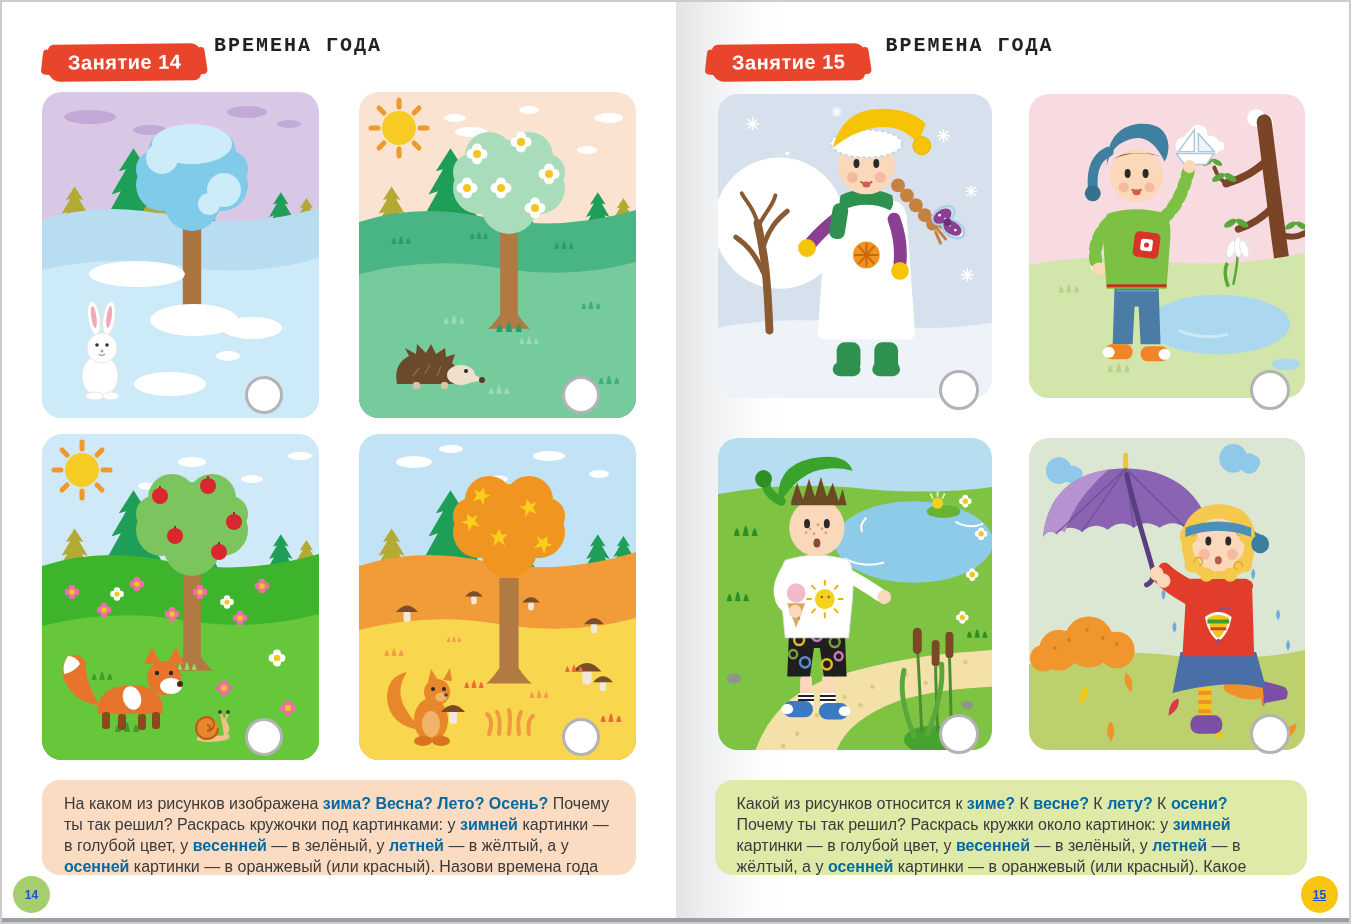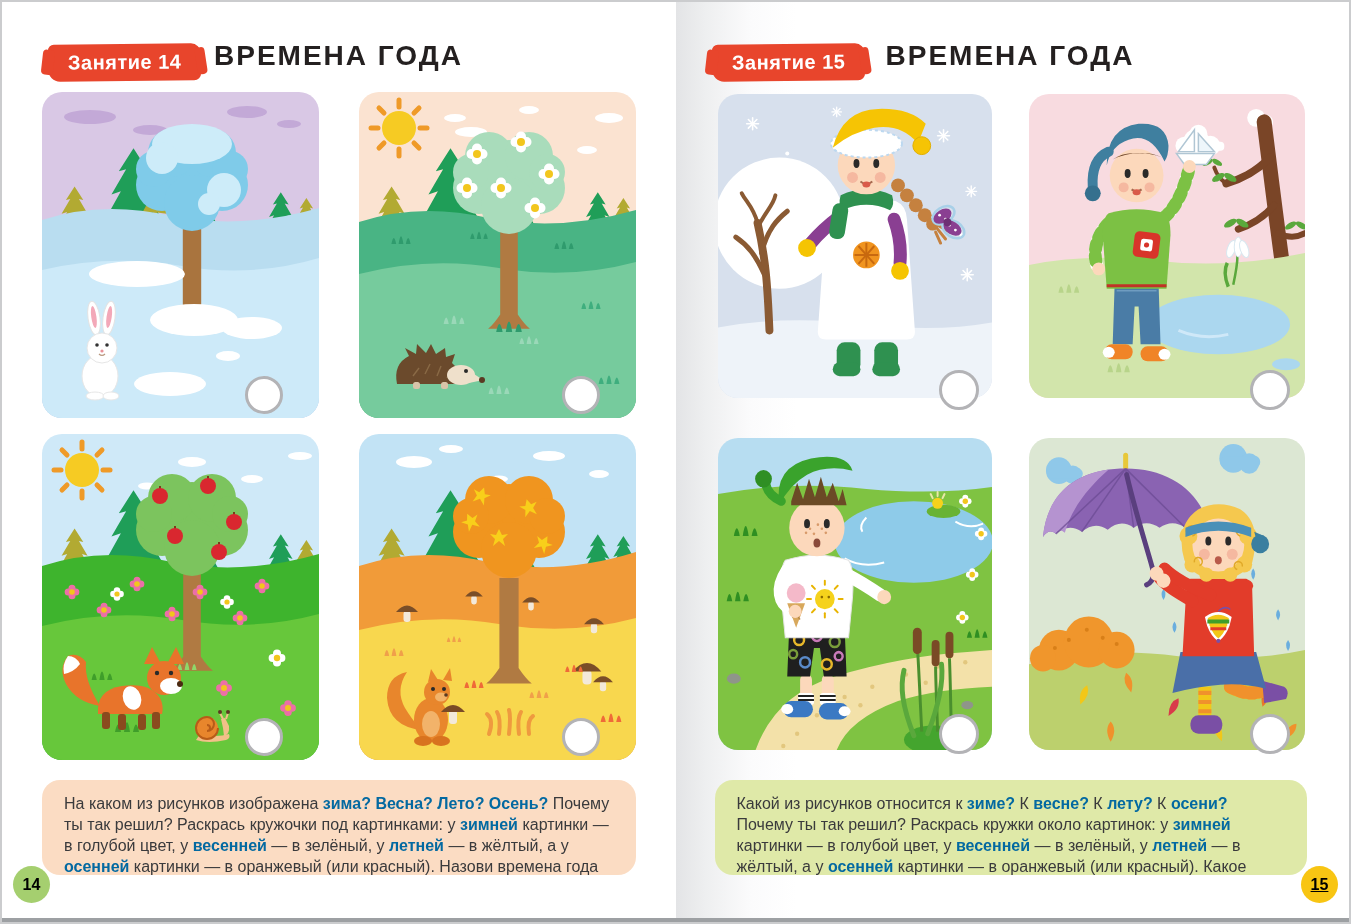--- a/index.html
+++ b/index.html
@@ -9,34 +9,34 @@
   .spread::after{content:"";position:absolute;left:0;right:0;bottom:0;height:4px;background:#9da0a3}
   .page{position:relative;width:676px;height:100%;background:#fff}
   .page--right{background:linear-gradient(90deg,#e3e4e6 0px,#eeeff0 30px,#fbfbfc 75px,#ffffff 120px)}
   .lesson-badge{position:absolute;top:42px;background:#e8452c;color:#fff;font-weight:bold;
     font-size:20px;line-height:1;padding:8px 20px 9px;border-radius:6px 10px 7px 12px;
     transform:rotate(-0.6deg);letter-spacing:.5px;white-space:nowrap}
   .lesson-badge::before{content:"";position:absolute;left:-6px;top:5px;width:12px;height:68%;
     background:inherit;border-radius:4px;transform:rotate(7deg)}
   .lesson-badge::after{content:"";position:absolute;right:-5px;top:4px;width:10px;height:72%;
     background:inherit;border-radius:4px;transform:rotate(-8deg)}
-  .page-title{position:absolute;top:38px;font-family:Liberation Sans, sans-serif;font-weight:bold;
-    font-size:28px;letter-spacing:2px;color:#242020;white-space:nowrap}
+  .page-title{position:absolute;top:32px;font-family:Liberation Mono, monospace;font-weight:bold;
+    font-size:20px;letter-spacing:2px;color:#242020;white-space:nowrap}
   .card{position:absolute;margin:0}
   .card svg{display:block;width:100%;height:100%;border-radius:20px}
   .mark{position:absolute;background:#fff;border:3px solid #b3b3b6;border-radius:50%}
   .mark--l{left:203px;top:284px;width:38px;height:38px}
   .mark--r{left:221px;top:276px;width:40px;height:40px}
   .instruction{position:absolute;top:778px;border-radius:18px;padding:13px 22px;
     font-size:16px;line-height:21px;color:#3a3a3c;height:95px;overflow:hidden}
   .instruction b{color:#0369a1}
   .instr--left{left:40px;width:594px;background:#fbdcc3}
   .instr--right{left:39px;width:592px;background:#dfe9a8}
-  .pagenum{position:absolute;bottom:19px;width:37px;height:37px;border-radius:50%;display:flex;
-    align-items:center;justify-content:center;font-size:16px;font-weight:bold;color:#000000}
+  .pagenum{position:absolute;bottom:9px;width:37px;height:37px;border-radius:50%;display:flex;
+    align-items:center;justify-content:center;font-size:12px;font-weight:bold;color:#1d4ed8}
   .pn--left{left:11px;background:#a5cf6f}
   .pn--right{right:11px;background:#f8c513}
 </style>
 </head>
 <body>
 
 <svg width="0" height="0" style="position:absolute" aria-hidden="true">
   <defs>
     <g id="fir">
         <path d="M30,4 L44,26 L37,24 L51,48 L42,45 L57,72 L34,69 L34,86 L26,86 L26,69 L3,72 L18,45 L9,48 L23,24 L16,26 Z"></path>

